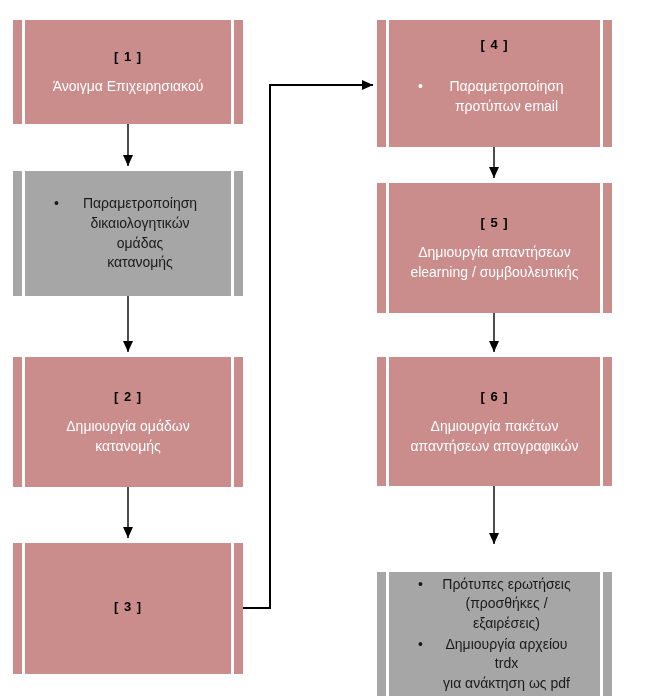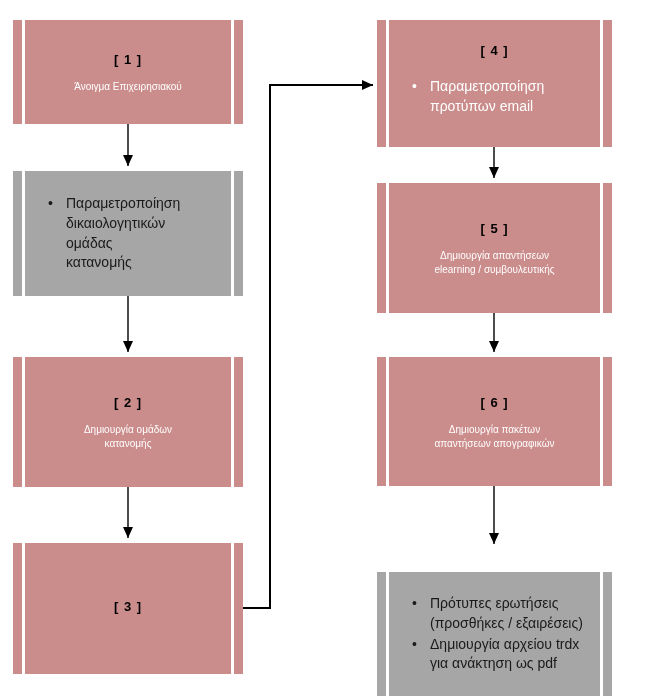--- a/index.html
+++ b/index.html
@@ -44,30 +44,31 @@
     text-align: center;
     font-size: 13px;
     font-weight: 700;
     letter-spacing: 1px;
     color: #000000;
     margin-bottom: 13px;
   }
   .node.pink .num { margin-top: 2px; }
   .txt {
     text-align: center;
-    font-size: 10px;
+    font-size: 14px;
     line-height: 1.4;
     white-space: pre-line;
   }
   .node.pink .txt { color: #ffffff; }
   .bullets {
     list-style: none;
-    margin: 9px;
+    margin: 15px;
     padding: 0 2px 0 6px;
     max-width: 196px;
+    text-align: center;
   }
   .bullets li {
     position: relative;
     padding-left: 20px;
     font-size: 14px;
     line-height: 1.4;
     white-space: pre-line;
     margin: 1px 0;
   }
   .bullets li::before {

